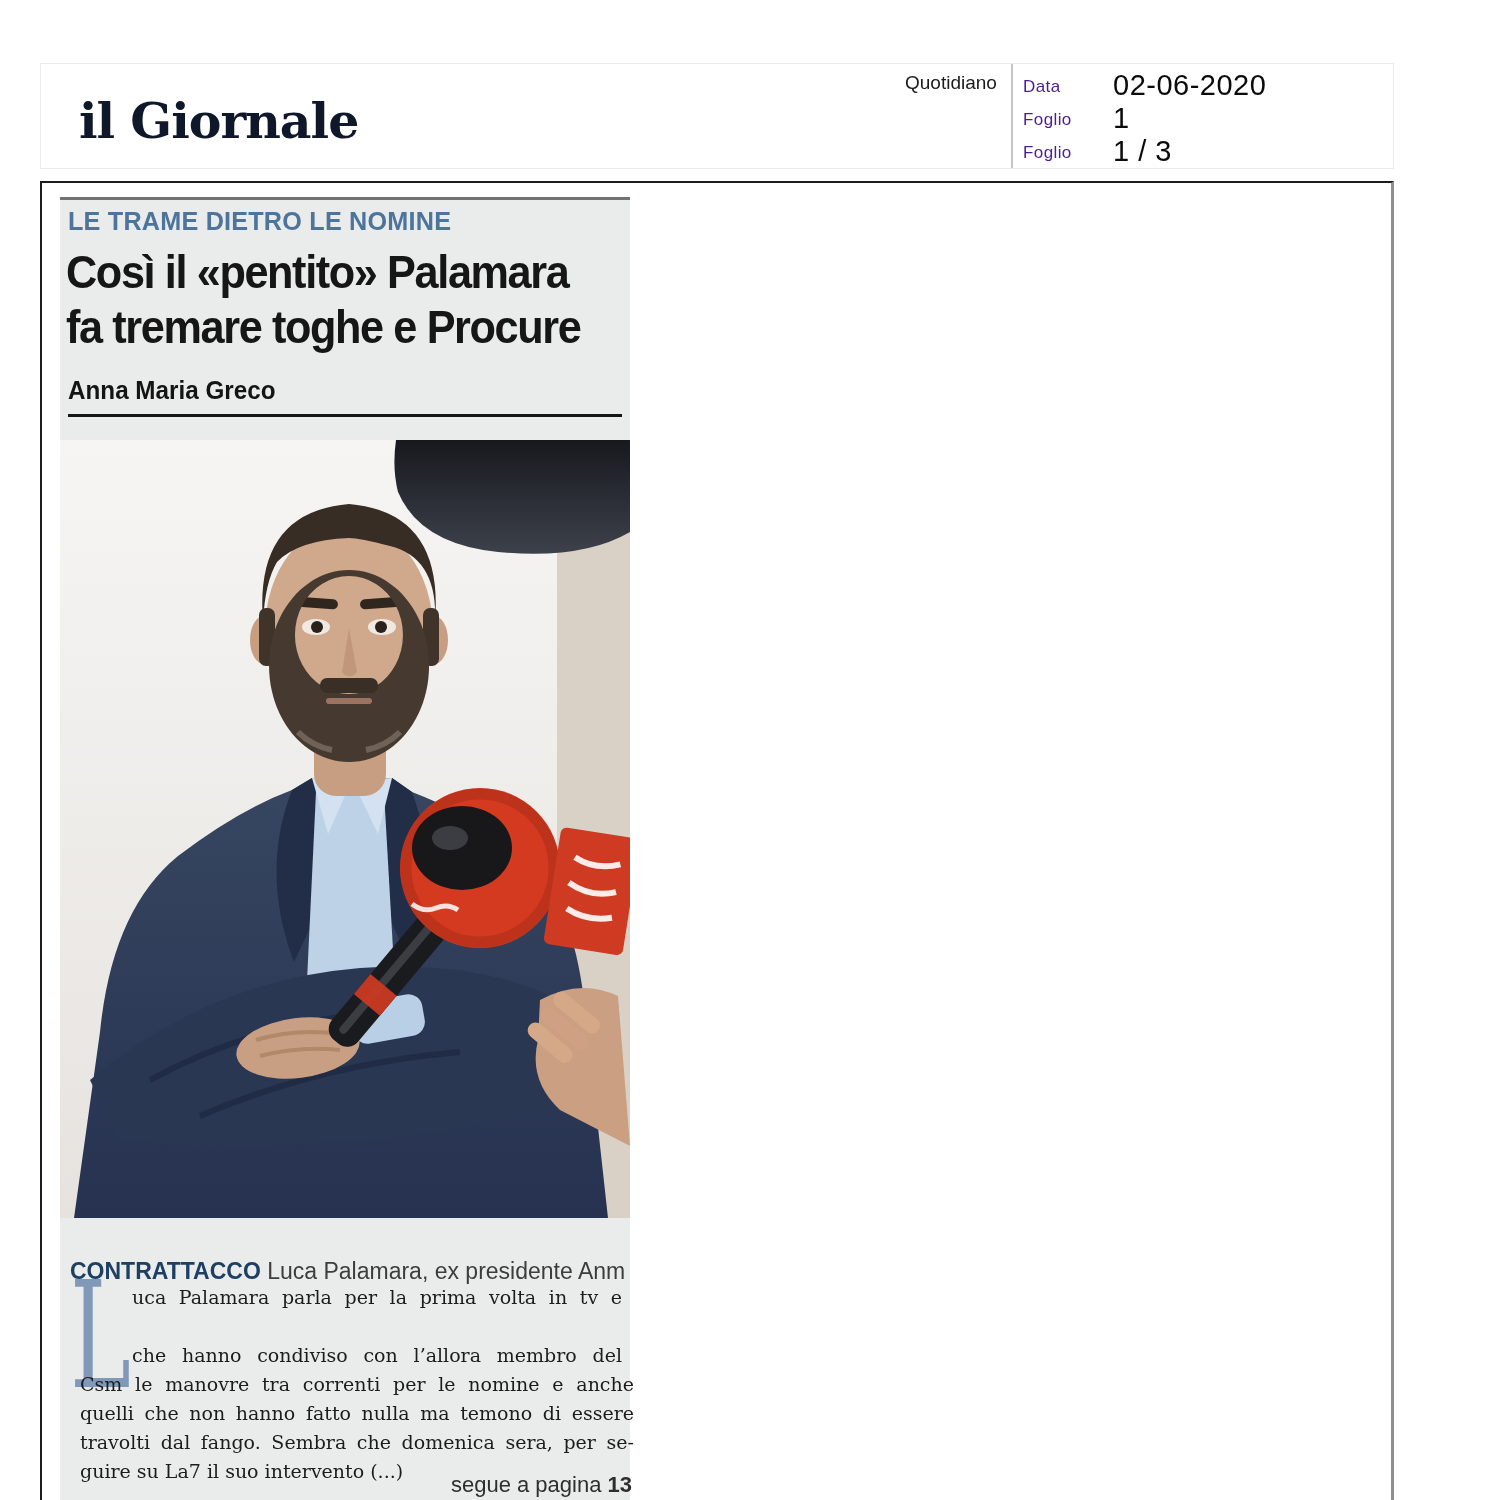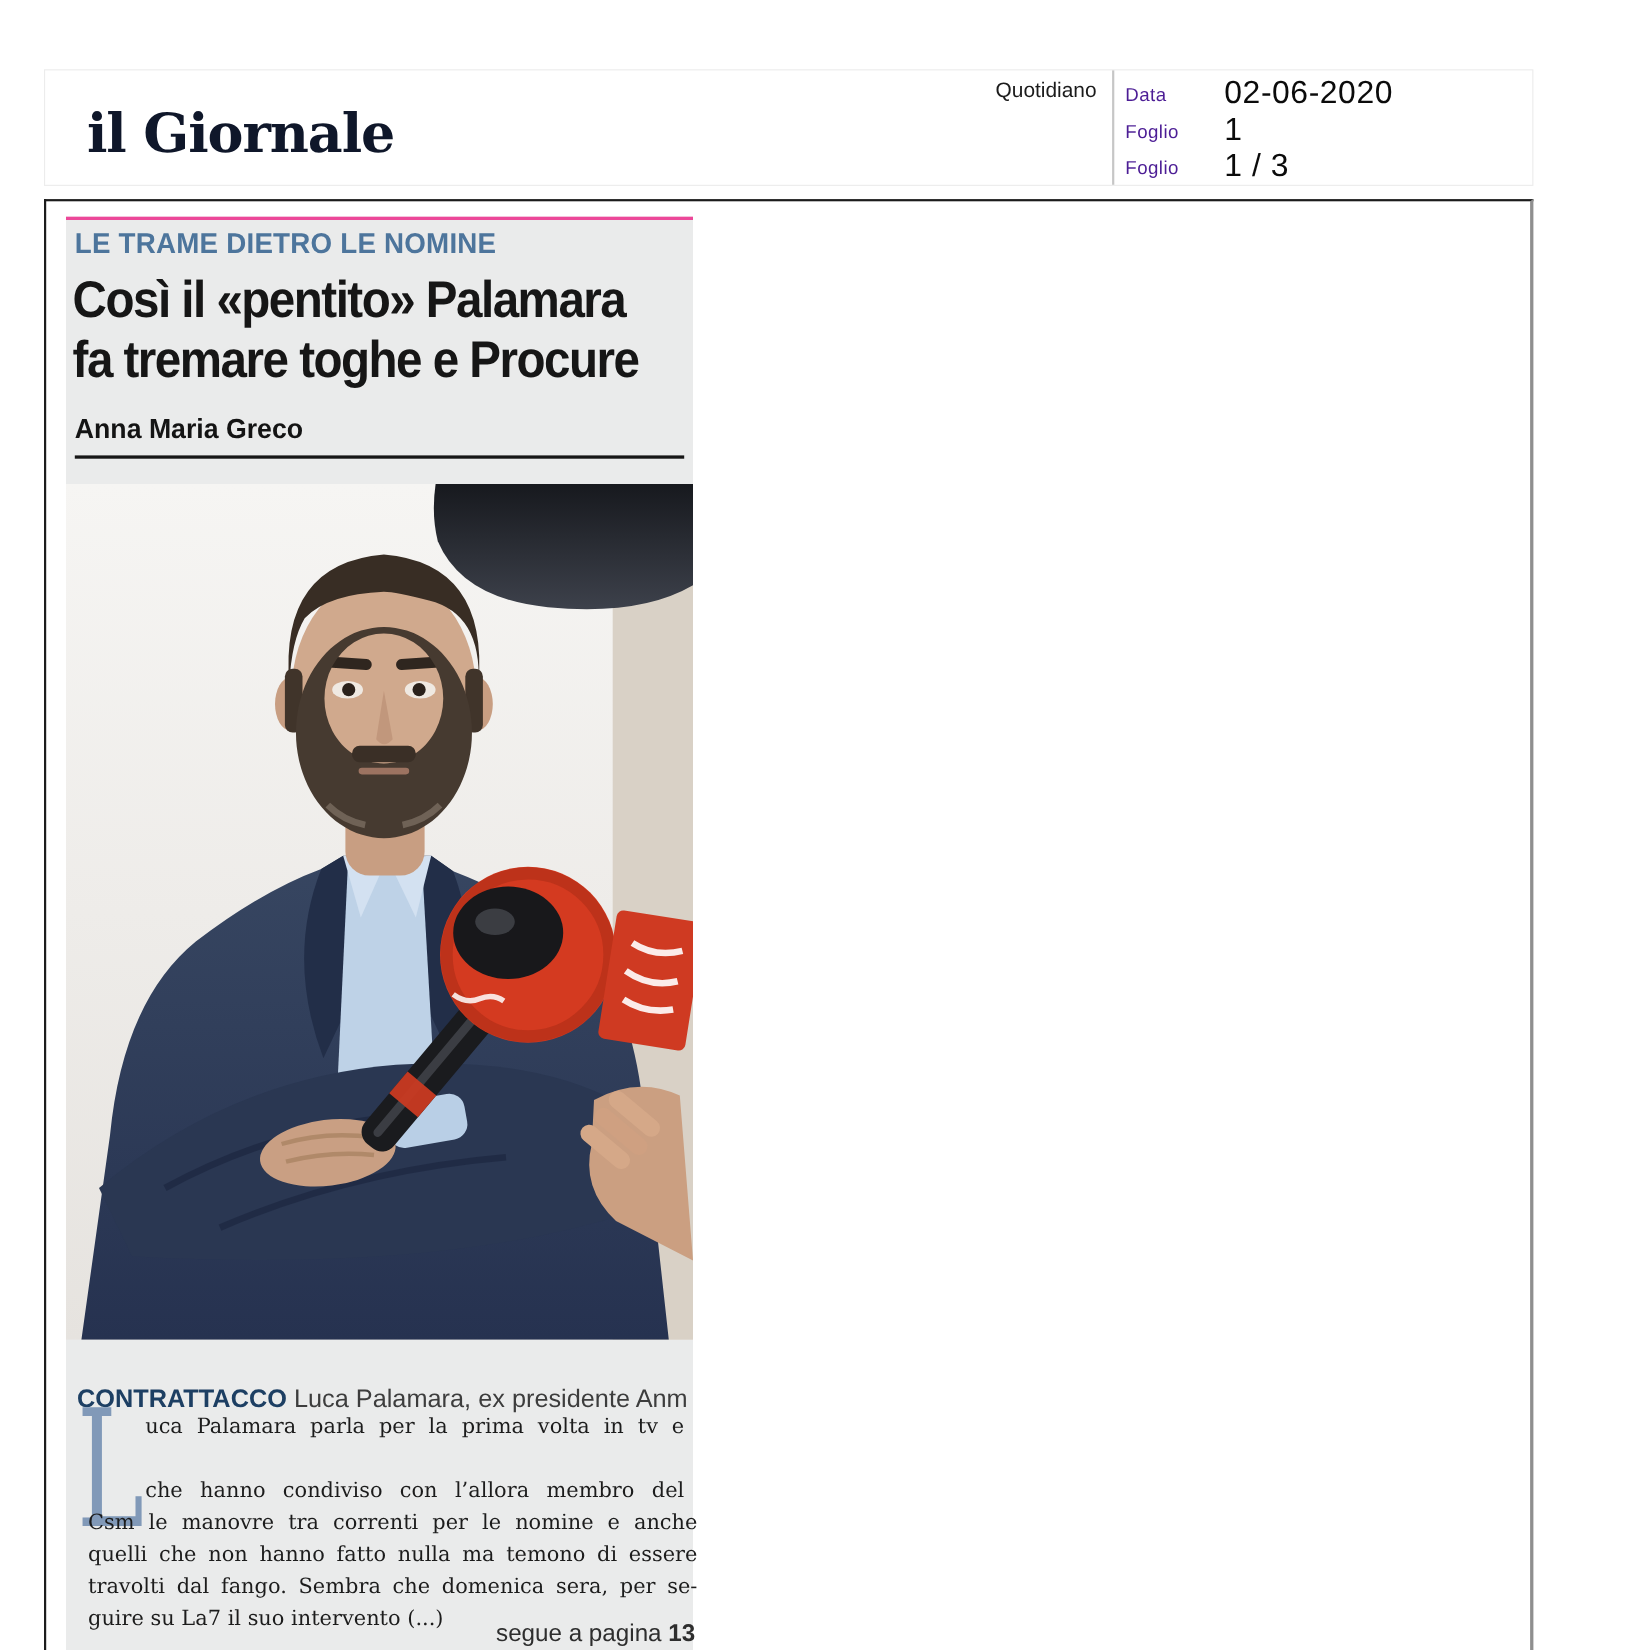--- a/index.html
+++ b/index.html
@@ -15,21 +15,21 @@
   #meta-divider{position:absolute;left:970px;top:0;width:2px;height:104px;background:#c6c6c6;}
   .meta-label{position:absolute;left:982px;font-size:17px;color:#4c1d95;letter-spacing:.4px;}
   .meta-value{position:absolute;left:1072px;font-size:29px;color:#0b0b0b;letter-spacing:.5px;}
 
   
   #main-box{position:absolute;left:40px;top:181px;width:1349px;height:1319px;background:#ffffff;
             border-top:2px solid #1c1c1c;border-left:2px solid #1c1c1c;border-right:3px solid #8f8f8f;}
 
   
   #panel{position:absolute;left:60px;top:197px;width:570px;height:1303px;
-         background:#eaebeb;border-top:3px solid #ec4899;box-sizing:border-box;}
+         background:#eaebeb;border-top:3px solid #737373;box-sizing:border-box;}
   #kicker{position:absolute;left:8px;top:6px;font-size:26px;font-weight:700;
           letter-spacing:.2px;transform:scaleX(.97);transform-origin:left;}
   #headline{position:absolute;left:6px;top:44px;font-size:47px;font-weight:800;color:#161616;
             line-height:55px;letter-spacing:-1.5px;transform:scaleX(.92);transform-origin:left;
             white-space:nowrap;}
   #author{position:absolute;left:8px;top:176px;font-size:25px;font-weight:700;color:#141414;
           transform:scaleX(.97);transform-origin:left;}
   #author-rule{position:absolute;left:8px;top:214px;width:554px;height:3px;background:#161616;}
 
   

